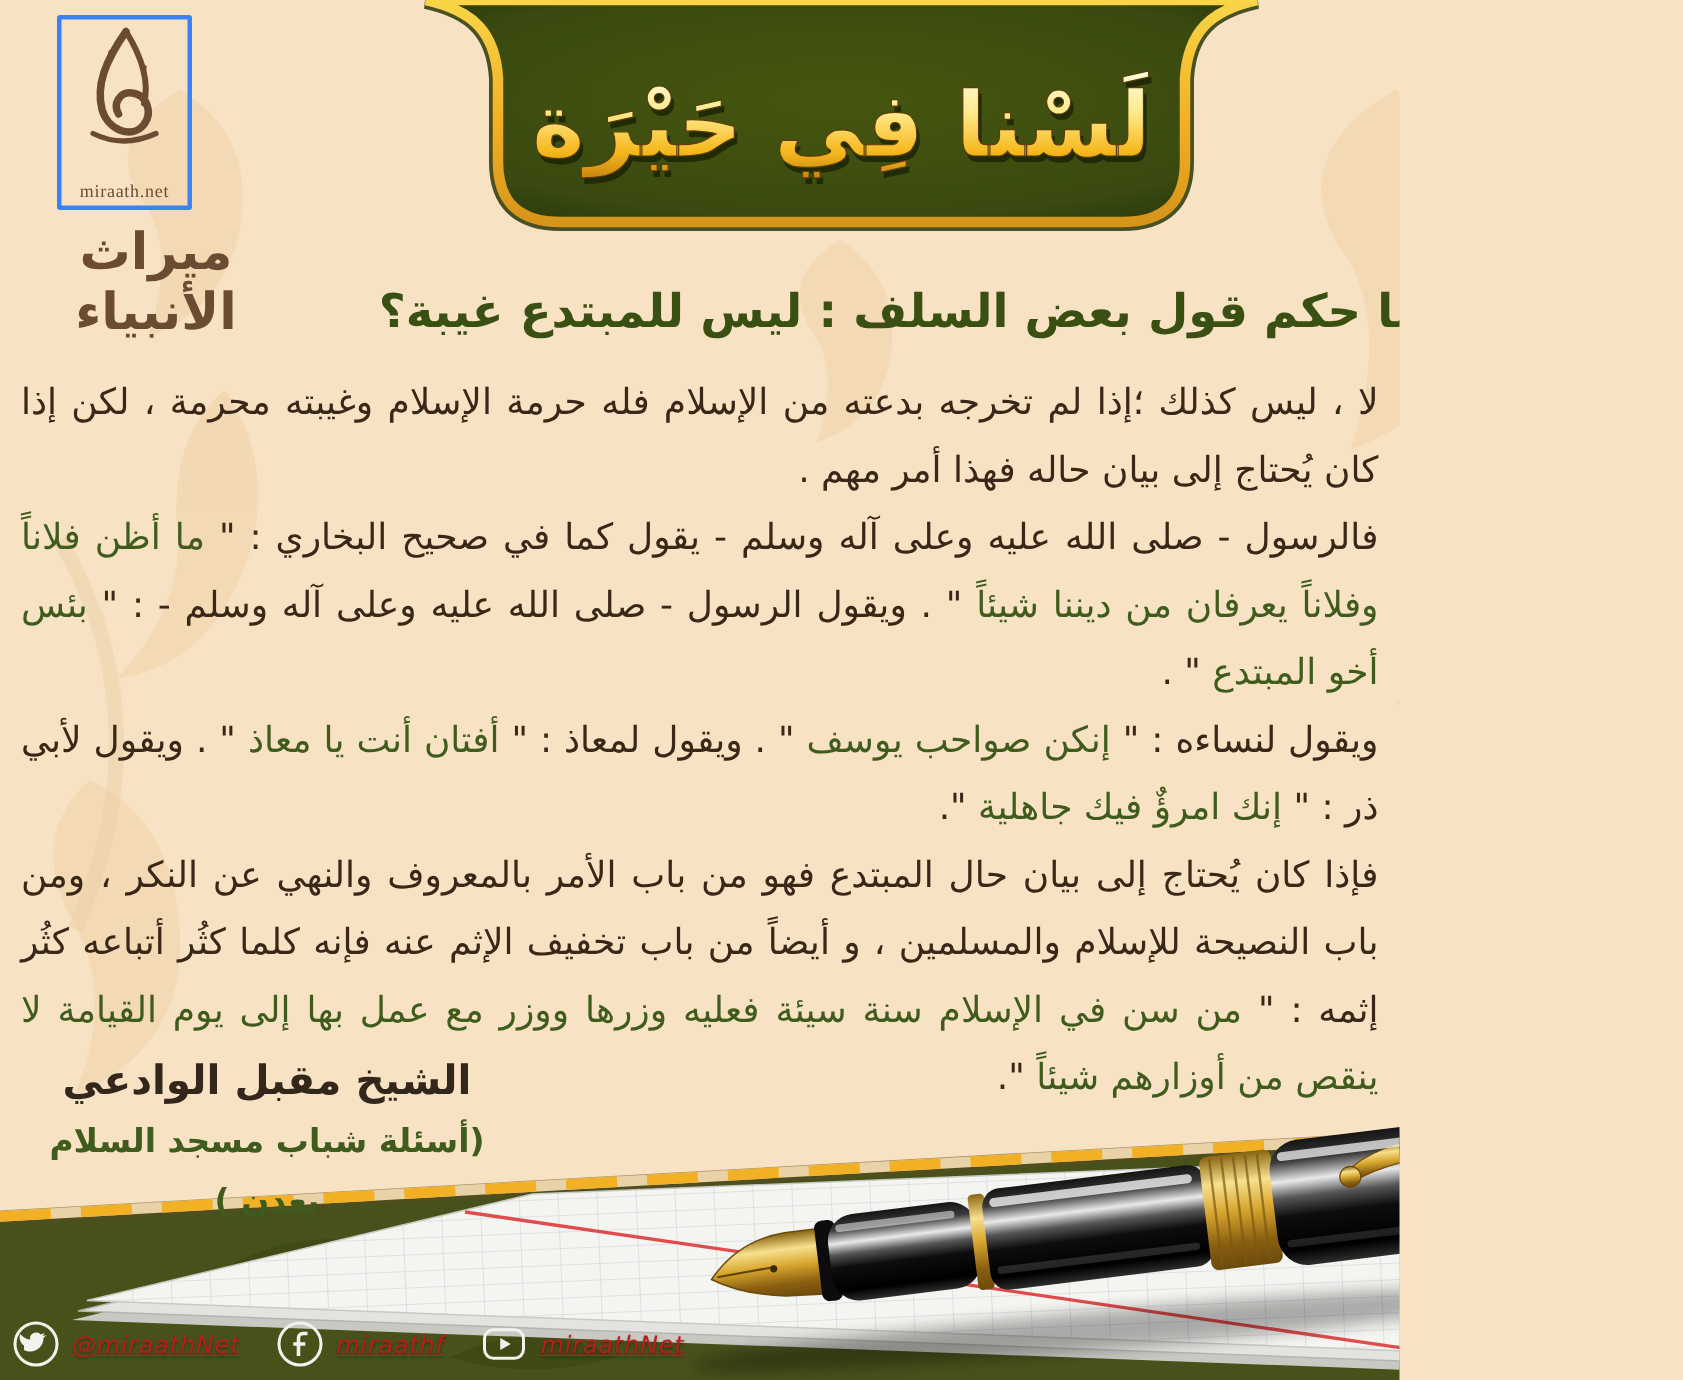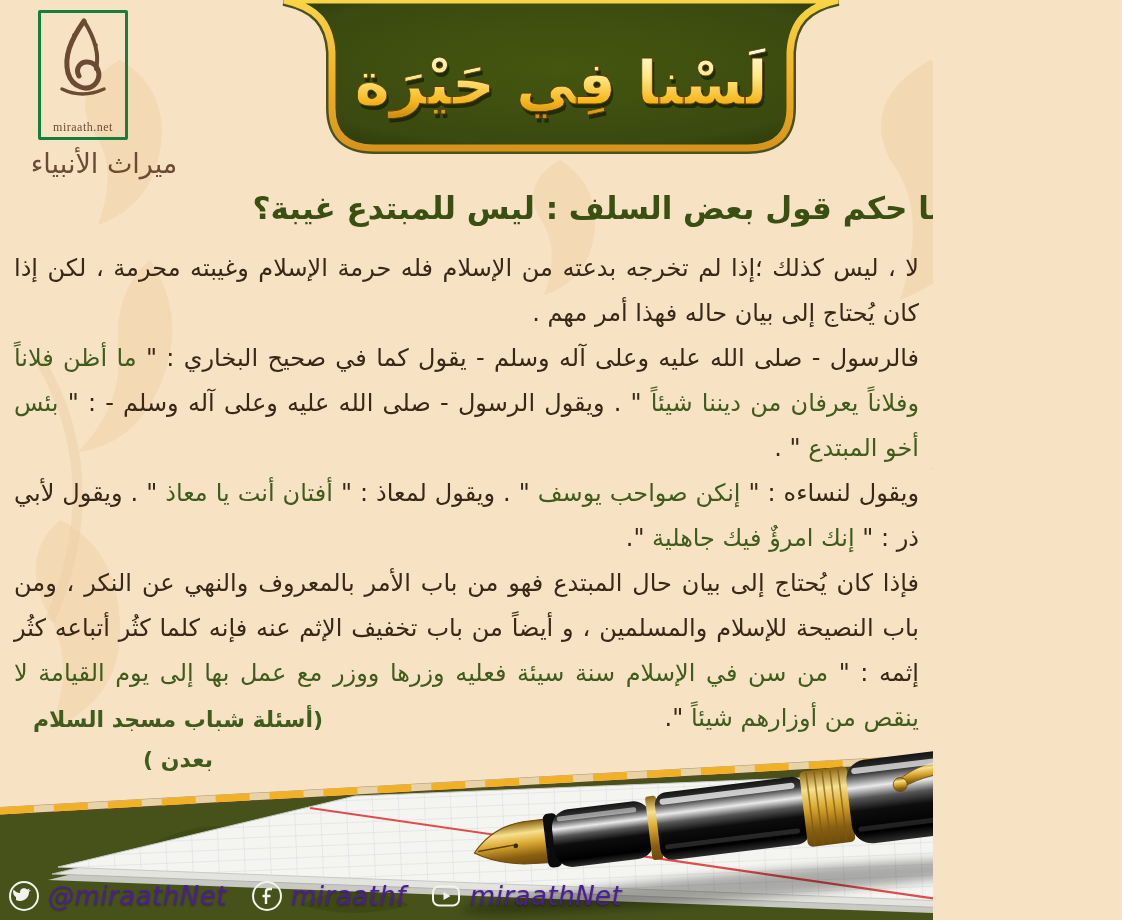--- a/index.html
+++ b/index.html
@@ -6,26 +6,26 @@
   body{width:1122px;height:920px;overflow:hidden;background:#f8e2c4;
        font-family:"DejaVu Sans","Liberation Sans",sans-serif;}
   .page{position:relative;width:933px;height:920px;background:#f8e2c4;overflow:hidden;}
   .layer{position:absolute;left:0;top:0;width:1122px;height:920px;}
 
   
   .plaque{position:absolute;left:266px;top:-4px;width:590px;height:178px;z-index:3;}
 
   
   .logo-frame{position:absolute;left:38px;top:10px;width:84px;height:124px;
-              border:3px solid #15803d;border-radius:2px;z-index:3;}
+              border:3px solid #3b82f6;border-radius:2px;z-index:3;}
   .logo-net{position:absolute;left:0;bottom:2px;width:100%;text-align:center;
             font-family:"Liberation Serif","DejaVu Serif",serif;
             font-size:12px;color:#6b4c32;letter-spacing:.5px;}
   .brand-ar{position:absolute;left:0px;top:148px;width:208px;text-align:center;z-index:3;
-            font-size:27px;font-weight:normal;color:#6b4c32;direction:rtl;}
+            font-size:34px;font-weight:bold;color:#6b4c32;direction:rtl;}
 
   
   .question{position:absolute;left:16px;top:190px;width:100%;text-align:right;z-index:3;
             direction:rtl;font-size:31px;font-weight:bold;color:#3a4f12;}
 
   
   .bodytext{position:absolute;left:14px;right:14px;top:246px;z-index:3;
             direction:rtl;text-align:justify;font-size:24px;font-weight:normal;
             line-height:45px;color:#392818;}
   .bodytext p{margin:0;padding:0;}
@@ -33,22 +33,22 @@
   .seg-g{color:#3f5c1d;}
 
   
   .attrib{position:absolute;left:12px;top:700px;width:332px;z-index:3;text-align:center;direction:rtl;}
   .attrib .sheikh{font-size:27px;font-weight:bold;color:#33261a;line-height:42px;}
   .attrib .source{font-size:22px;font-weight:bold;color:#3f5c1d;line-height:40px;}
 
   
   .social{position:absolute;left:8px;bottom:8px;z-index:6;display:flex;align-items:center;gap:24px;}
   .social .item{display:flex;align-items:center;gap:8px;}
-  .social .handle{color:#4c1d95;font-size:26px;font-style:italic;letter-spacing:.5px;
-                  text-shadow:0 1px 2px rgba(0,0,0,.35);}
+  .social .handle{color:#b91c1c;font-size:16px;font-style:italic;letter-spacing:.5px;
+                  text-shadow:0 1px 2px rgba(0,0,0,.35);text-decoration:underline;}
   .social svg{display:block;}
 </style>
 </head>
 <body>
 
 <div class="page">
 
   <svg class="layer" style="z-index:0" viewBox="0 0 1122 920">
     <g fill="#eed0a4" opacity="0.5">
       <path d="M930,60 q70,40 60,130 q-10,80 -90,110 q30,-90 -10,-140 q-30,-60 40,-100z"></path>
@@ -202,20 +202,21 @@
   <div class="question">ما حكم قول بعض السلف : ليس للمبتدع غيبة؟</div>
 
   <div class="bodytext">
     <p><span class="seg-d">لا ، ليس كذلك ؛إذا لم تخرجه بدعته من الإسلام فله حرمة الإسلام وغيبته محرمة ، لكن إذا كان يُحتاج إلى بيان حاله فهذا أمر مهم .</span></p>
     <p><span class="seg-d">فالرسول - صلى الله عليه وعلى آله وسلم - يقول كما في صحيح البخاري : " </span><span class="seg-g">ما أظن فلاناً وفلاناً يعرفان من ديننا شيئاً</span><span class="seg-d"> " . ويقول الرسول - صلى الله عليه وعلى آله وسلم - : " </span><span class="seg-g">بئس أخو المبتدع</span><span class="seg-d"> " .</span></p>
     <p><span class="seg-d">ويقول لنساءه : " </span><span class="seg-g">إنكن صواحب يوسف</span><span class="seg-d"> " . ويقول لمعاذ : " </span><span class="seg-g">أفتان أنت يا معاذ</span><span class="seg-d"> " . ويقول لأبي ذر : " </span><span class="seg-g">إنك امرؤٌ فيك جاهلية</span><span class="seg-d"> ".</span></p>
     <p><span class="seg-d">فإذا كان يُحتاج إلى بيان حال المبتدع فهو من باب الأمر بالمعروف والنهي عن النكر ، ومن باب النصيحة للإسلام والمسلمين ، و أيضاً من باب تخفيف الإثم عنه فإنه كلما كثُر أتباعه كثُر إثمه : " </span><span class="seg-g">من سن في الإسلام سنة سيئة فعليه وزرها ووزر مع عمل بها إلى يوم القيامة لا ينقص من أوزارهم شيئاً</span><span class="seg-d"> ".</span></p>
   </div>
 
   <div class="attrib">
+    <div class="sheikh">الشيخ مقبل الوادعي</div>
     <div class="source">(أسئلة شباب مسجد السلام بعدن )</div>
   </div>
 
   <div class="social">
     <div class="item">
       <svg width="32" height="32" viewBox="0 0 32 32">
         <circle cx="16" cy="16" r="14" fill="none" stroke="#f3f2ec" stroke-width="2"></circle>
         <path d="M8,20 c6,3 13,-1 13,-8 l2,-2 -2.4,0.6 1,-2 -2.4,1 c-3,-3 -8,-0.6 -7,3.4 c-3,0 -5.4,-2 -6.6,-3.6 c-1.4,3 0.4,6.6 2.4,7.6 z" fill="#f3f2ec"></path>
       </svg>
       <span class="handle">@miraathNet</span>

